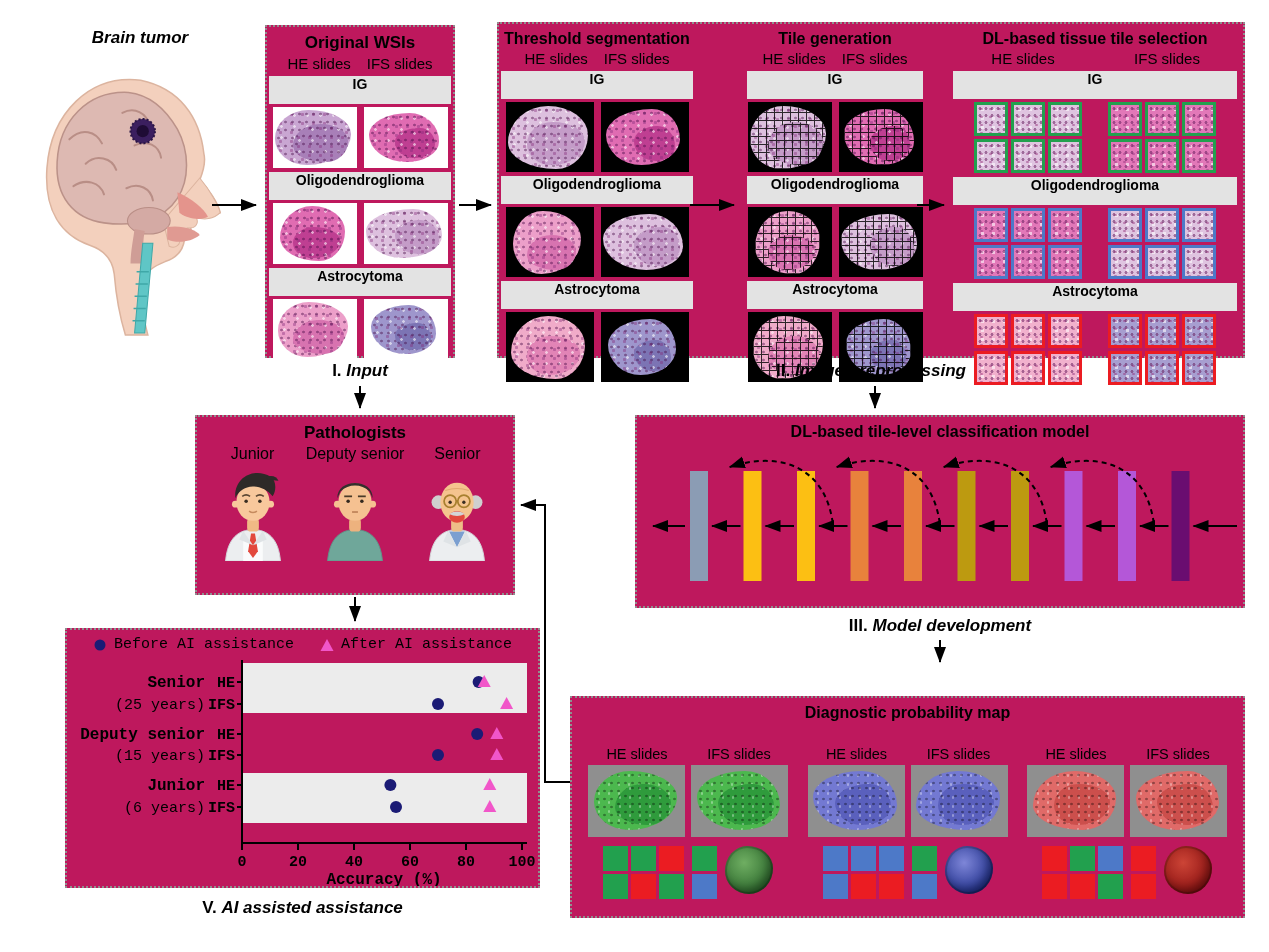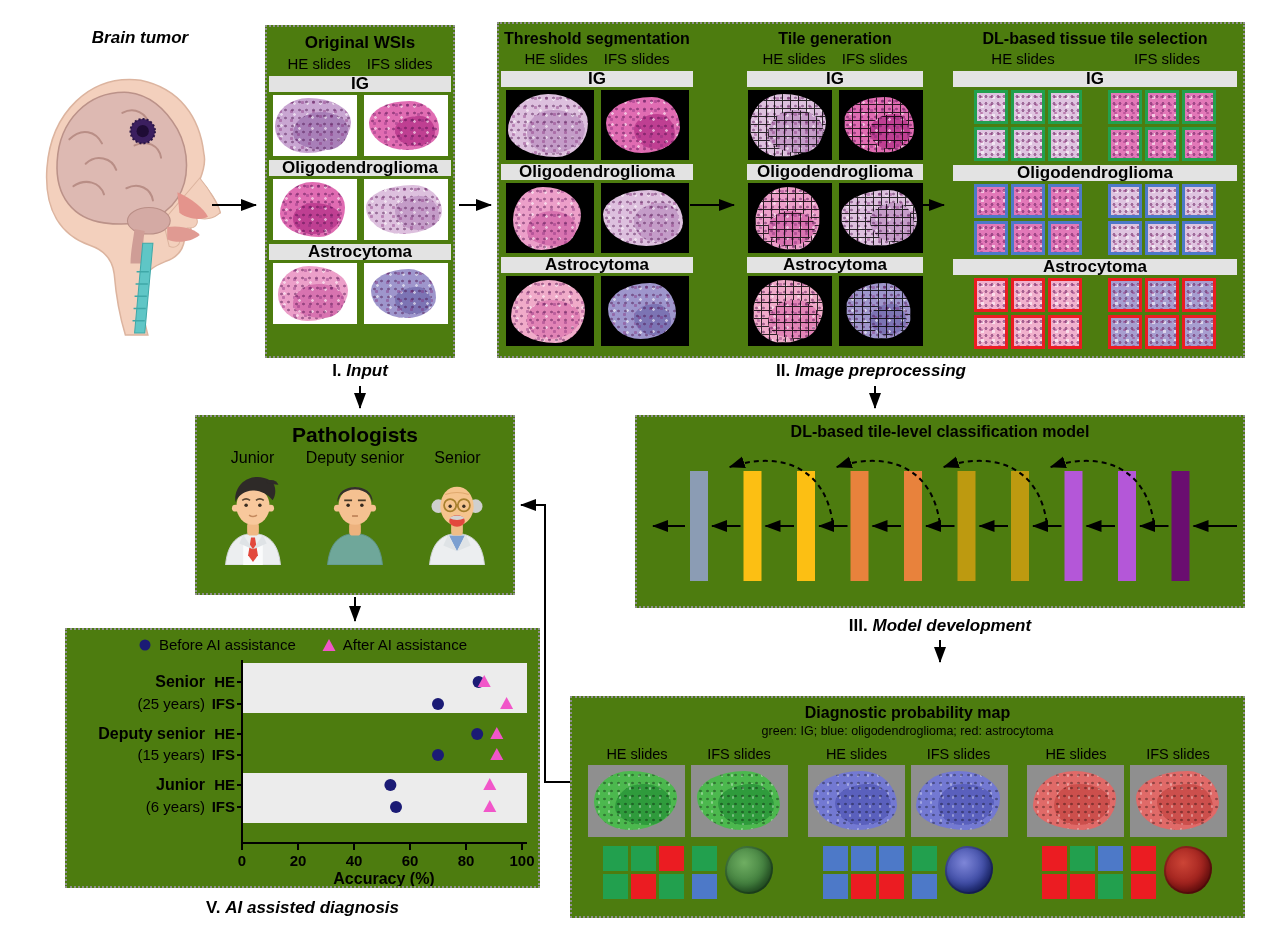--- a/index.html
+++ b/index.html
@@ -1,22 +1,22 @@
 <!DOCTYPE html>
 <html><head>
 <meta charset="utf-8">
 <style>
   html,body{margin:0;padding:0;background:#fff;}
   .stage{position:relative;width:1269px;height:952px;background:#fff;
          font-family:"Liberation Sans",sans-serif;color:#000;overflow:hidden;}
-  .panel{position:absolute;border:2px dotted #8f8f8f;background:#4d7c0f;box-sizing:border-box;}
+  .panel{position:absolute;border:2px dotted #8f8f8f;background:#be185d;box-sizing:border-box;}
   .ptitle{font-weight:bold;font-size:16px;text-align:center;margin-top:6px;}
   .cols{display:flex;justify-content:center;gap:16px;font-size:15px;margin-top:2px;}
-  .band{background:#e3e3e3;font-weight:bold;font-size:17px;text-align:center;
-        height:16px;line-height:16px;margin:4px 2px 3px 2px;}
+  .band{background:#e3e3e3;font-weight:bold;font-size:14px;text-align:center;
+        height:28px;line-height:16px;margin:4px 2px 3px 2px;}
   .imgrow{display:flex;justify-content:center;gap:7px;}
   .slide{position:relative;overflow:hidden;}
   .slide.light{background:#fff;}
   .slide.dark{background:#000;}
   .blob{position:absolute;}
   .sp{background-image:
       radial-gradient(circle, rgba(70,10,70,.45) 0 1px, transparent 1.7px),
       radial-gradient(circle, rgba(130,40,120,.40) 0 1.3px, transparent 2px),
       radial-gradient(circle, rgba(255,255,255,.55) 0 1px, transparent 1.6px);
       background-size:7px 8px,11px 9px,13px 11px;}
@@ -393,21 +393,21 @@
             </div>
           </div>
         </div>
     </div>
   </div>
   <div class="stageLabel" style="left:497px;top:361px;width:748px;">
     <span>II.</span> <span class="it">Image preprocessing</span>
   </div>
 
   <div class="panel" style="left:195px;top:415px;width:320px;height:180px;">
-    <div class="ptitle" style="font-size:21px;">Pathologists</div>
+    <div class="ptitle" style="font-size:17px;">Pathologists</div>
     <div class="pr-row">
       <div class="pr-fig">
         <div class="pr-name">Junior</div>
         <svg width="76" height="96" viewBox="0 0 76 98">
           <path d="M10,98 C12,74 24,66 38,66 C52,66 64,74 66,98 Z" fill="#eceef0" stroke="#d2d6d9"></path>
           <path d="M28,68 L38,82 L48,68 L48,98 L28,98 Z" fill="#fafbfc"></path>
           <polygon points="36,70 40,70 43,88 38,95 33,88" fill="#e2483d"></polygon>
           <path d="M28,67 L38,82 L24,76 Z" fill="#dfe3e6"></path>
             <path d="M48,67 L38,82 L52,76 Z" fill="#dfe3e6"></path>
           <rect x="32" y="54" width="12" height="14" rx="4" fill="#f0b985"></rect>
@@ -495,21 +495,21 @@
         <path d="M195.75,74 C187.75,16 140.75,2 92.75,18" stroke="#000" stroke-width="2" fill="none" stroke-dasharray="5 4" marker-end="url(#mah)"></path>
         <path d="M302.75,74 C294.75,16 247.75,2 199.75,18" stroke="#000" stroke-width="2" fill="none" stroke-dasharray="5 4" marker-end="url(#mah)"></path>
         <path d="M409.75,74 C401.75,16 354.75,2 306.75,18" stroke="#000" stroke-width="2" fill="none" stroke-dasharray="5 4" marker-end="url(#mah)"></path>
         <path d="M516.75,74 C508.75,16 461.75,2 413.75,18" stroke="#000" stroke-width="2" fill="none" stroke-dasharray="5 4" marker-end="url(#mah)"></path>
       </svg>
   </div>
   <div class="stageLabel" style="left:635px;top:616px;width:610px;">
     <span>III.</span> <span class="it">Model development</span>
   </div>
 
-  <div class="panel" style="left:65px;top:628px;width:475px;height:260px;">
+  <div class="panel" style="left:65px;top:628px;width:475px;height:260px;font-family:Liberation Mono, monospace;">
     <div id="legend">
         <div class="leg-item">
           <svg width="14" height="14">
             <circle cx="7" cy="7" r="5.5" fill="#1b1b75"></circle>
           </svg>
           <span>Before AI assistance</span>
         </div>
         <div class="leg-item">
           <svg width="14" height="14">
             <polygon points="7,1 13.5,13 0.5,13" fill="#f156c9"></polygon>
@@ -560,26 +560,25 @@
         <circle cx="323.4" cy="129" r="6" fill="#1b1b75"></circle>
         <polygon points="422.79999999999995,122 429.29999999999995,134 416.29999999999995,134" fill="#f156c9"></polygon>
         <line x1="170" y1="151" x2="175" y2="151" stroke="#000" stroke-width="2"></line>
         <text x="168" y="156" text-anchor="end" font-size="15" font-weight="bold">IFS</text>
         <text x="138" y="156" text-anchor="end" font-size="15">(6 years)</text>
         <circle cx="329" cy="151" r="6" fill="#1b1b75"></circle>
         <polygon points="422.79999999999995,144 429.29999999999995,156 416.29999999999995,156" fill="#f156c9"></polygon>
       </svg>
   </div>
   <div class="stageLabel" style="left:65px;top:898px;width:475px;">
-    <span>V.</span> <span class="it">AI assisted diagnosis</span>
+    <span>V.</span> <span class="it">AI assisted assistance</span>
   </div>
 
   <div class="panel" style="left:570px;top:696px;width:675px;height:222px;">
     <div class="ptitle">Diagnostic probability map</div>
-    <div style="text-align:center;font-size:12.5px;margin-top:2px;">green: IG; blue: oligodendroglioma; red: astrocytoma</div>
     <div class="pmgroups" id="pmgroups">
       <div class="pmgroup">
           <div class="pmhead">
             <span>HE slides</span>
             <span>IFS slides</span>
           </div>
           <div class="pmimgs">
             <div class="pm">
               <div class="blob psp pm-green" style="inset: 8% 8% 10% 6%; border-radius: 44% 56% 58% 42% / 52% 44% 56% 48%;"></div>
               <div class="blob psp pm-greend" style="inset: 26% 14% 16% 28%; border-radius: 50% 50% 40% 60% / 58% 46% 54% 42%;"></div>

